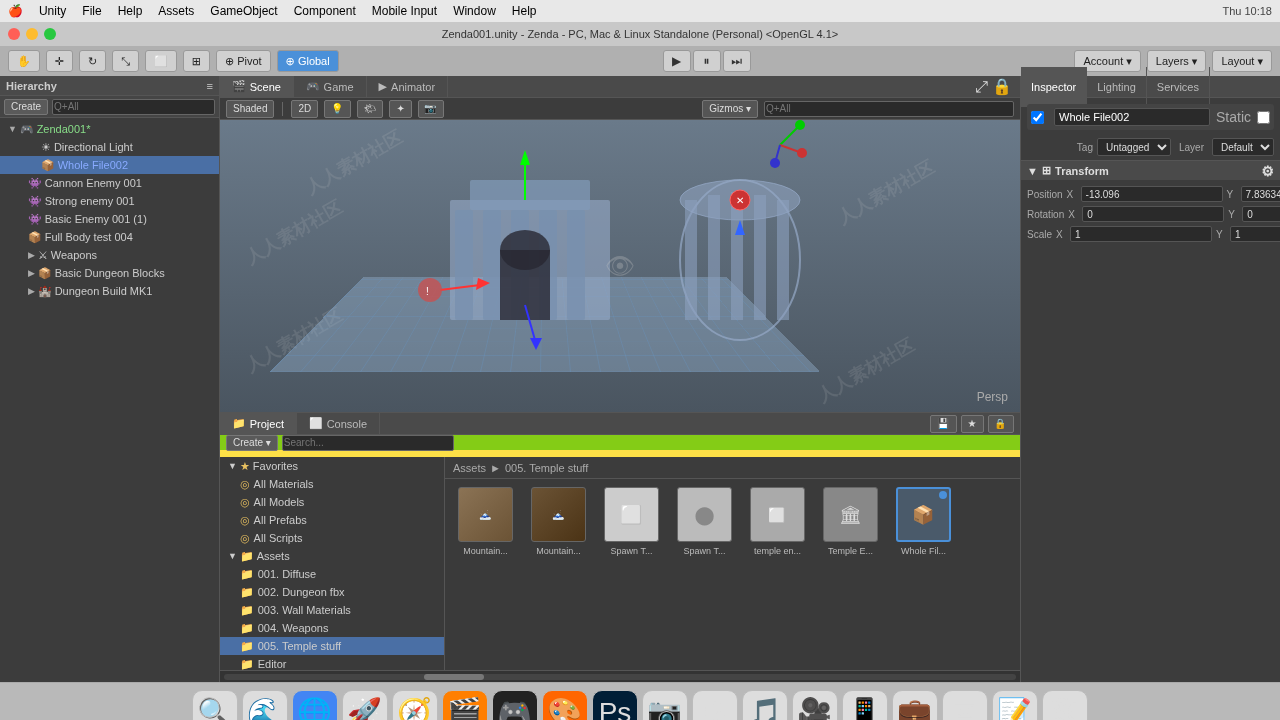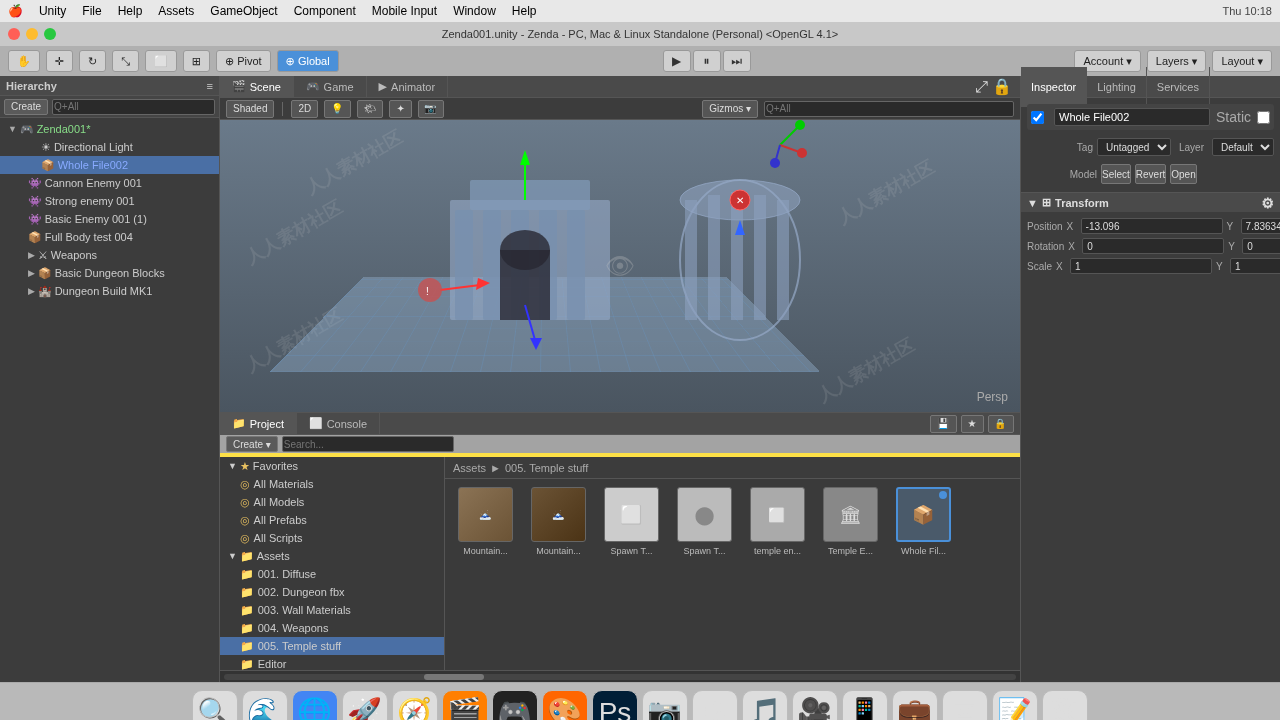--- a/index.html
+++ b/index.html
@@ -241,26 +241,26 @@
     }
     .bottom-tabs {
       height: 22px;
       background: #4a4a4a;
       display: flex;
       align-items: center;
       border-bottom: 1px solid #555;
     }
     .bottom-toolbar {
       height: 22px;
-      background: #a3a3a3;
+      background: #84cc16;
       display: flex;
       align-items: center;
       padding: 0 6px;
       gap: 4px;
-      border-bottom: 4px solid #fde047;
+      border-bottom: 7px solid #fde047;
     }
     .bottom-content {
       display: flex;
       flex: 1;
       overflow: hidden;
     }
     
     .project-sidebar {
       width: 225px;
       background: #3a3a3a;
@@ -880,28 +880,20 @@
         <select class="tag-dropdown">
           <option>Untagged</option>
         </select>
         <span style="font-size:10px;color:#aaa;margin:0 4px;">Layer</span>
         <select class="layer-dropdown">
           <option>Default</option>
         </select>
       </div>
 
       
-      <div class="insp-row">
-        <span class="insp-label">Model</span>
-        <div class="model-btns">
-          <button class="model-btn">Select</button>
-          <button class="model-btn">Revert</button>
-          <button class="model-btn">Open</button>
-        </div>
-      </div>
 
       
       <div class="section-header">
         <span>▼</span>
         <span style="margin-left:4px;">⊞</span>
         <span style="margin-left:4px;">Transform</span>
         <span style="margin-left:auto;font-size:14px;">⚙</span>
       </div>
 
       

